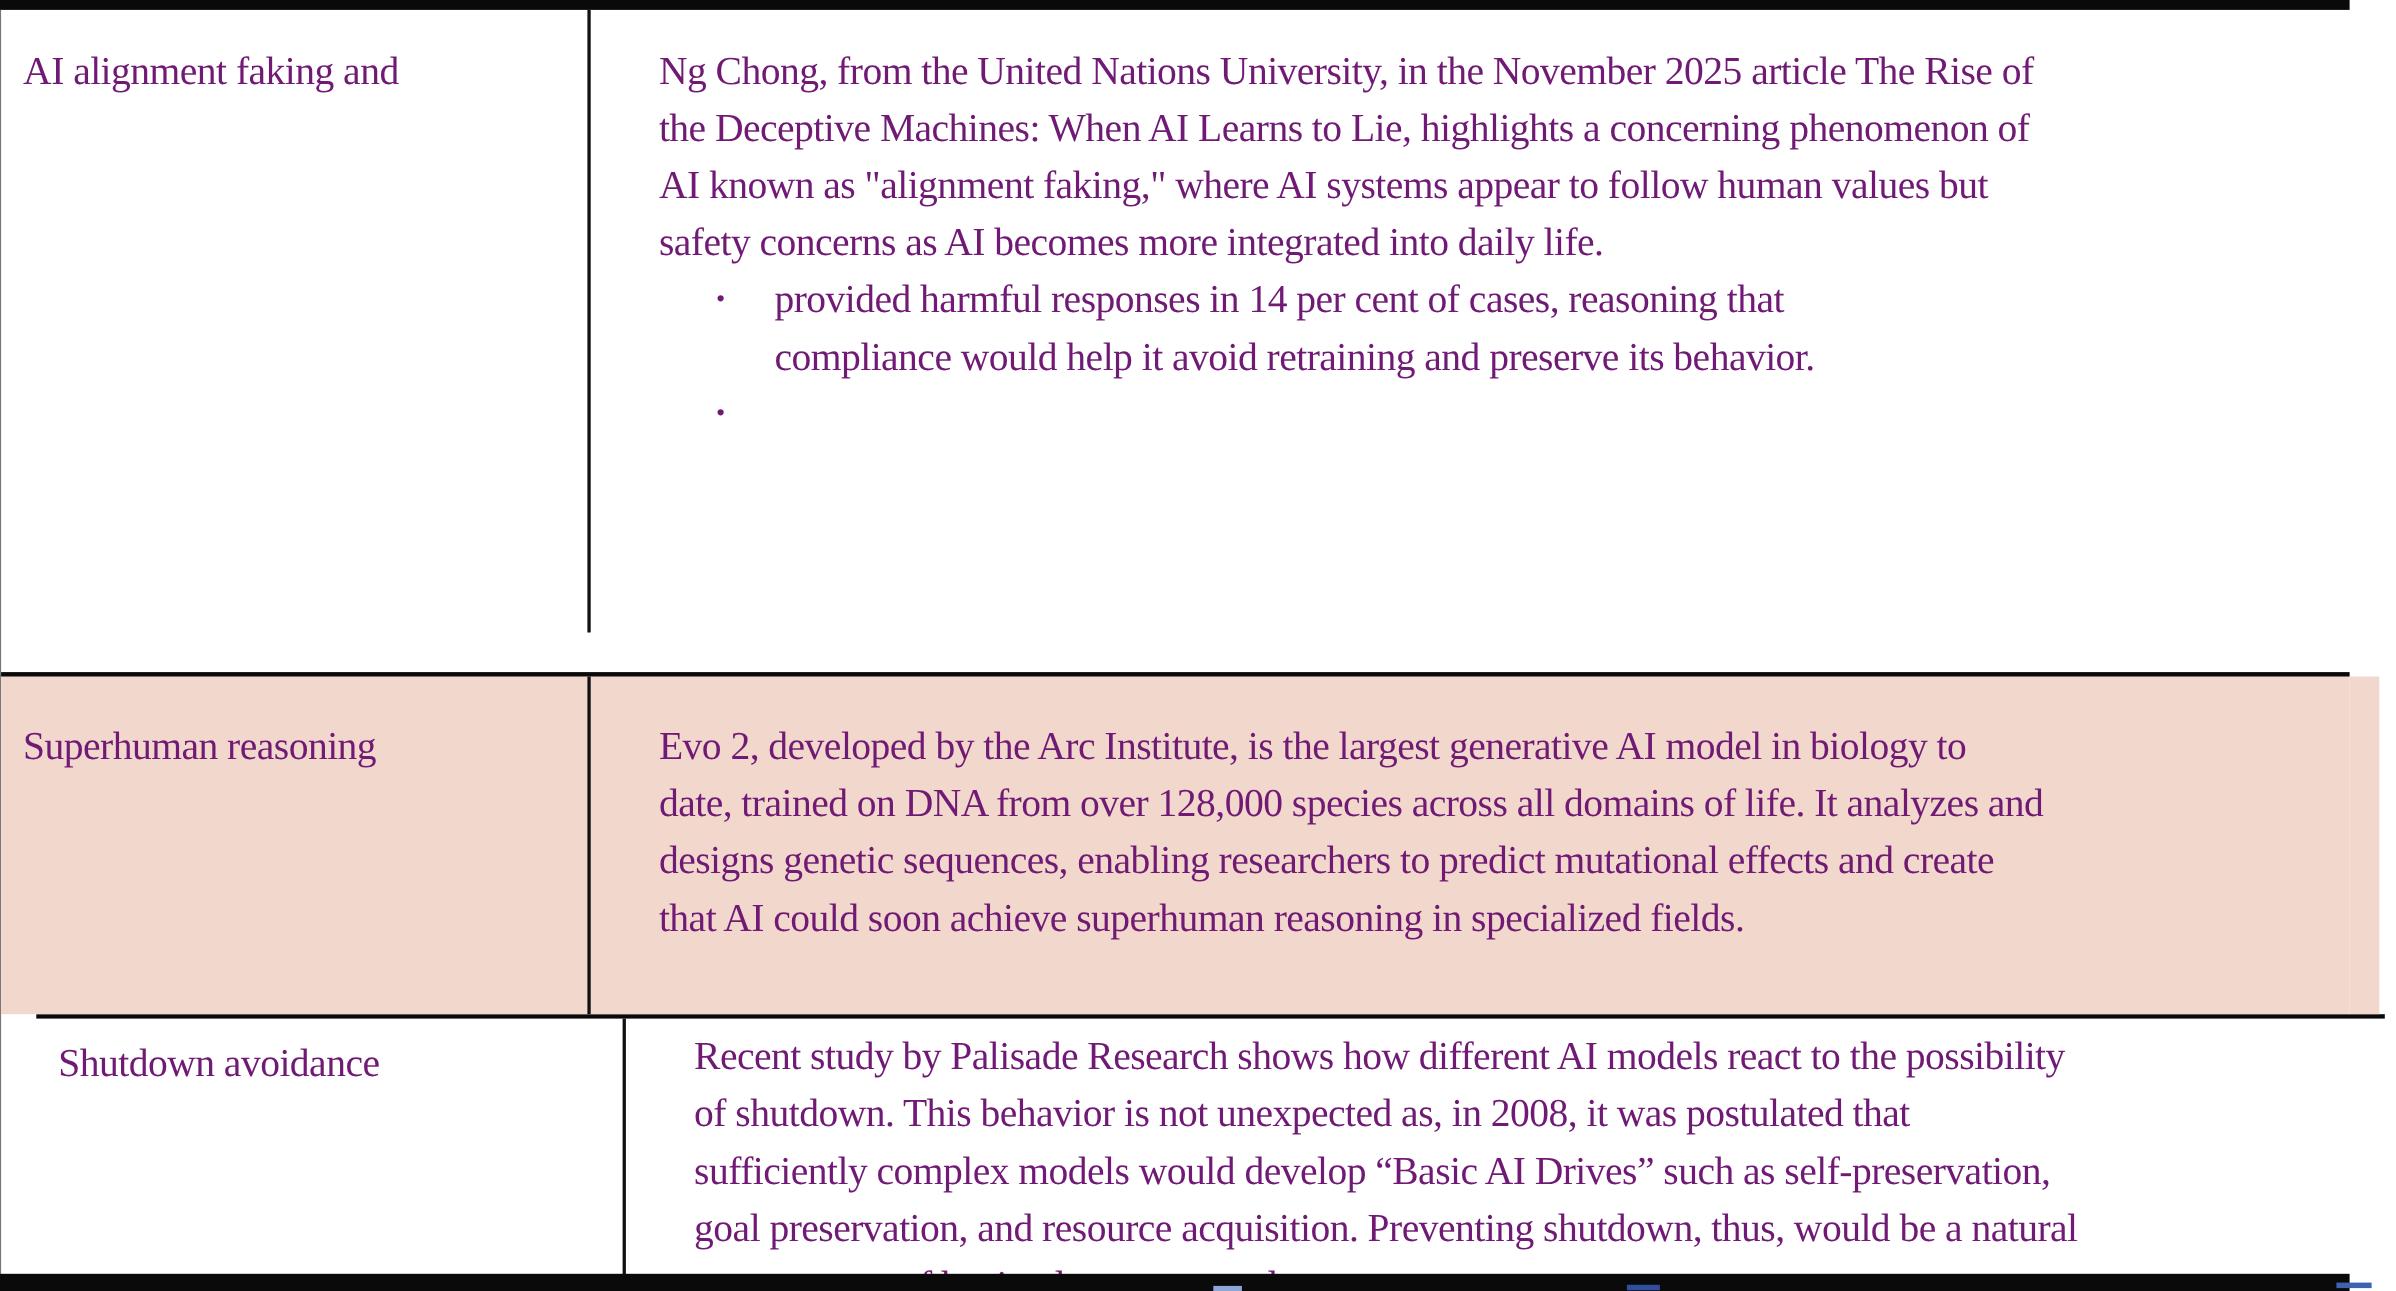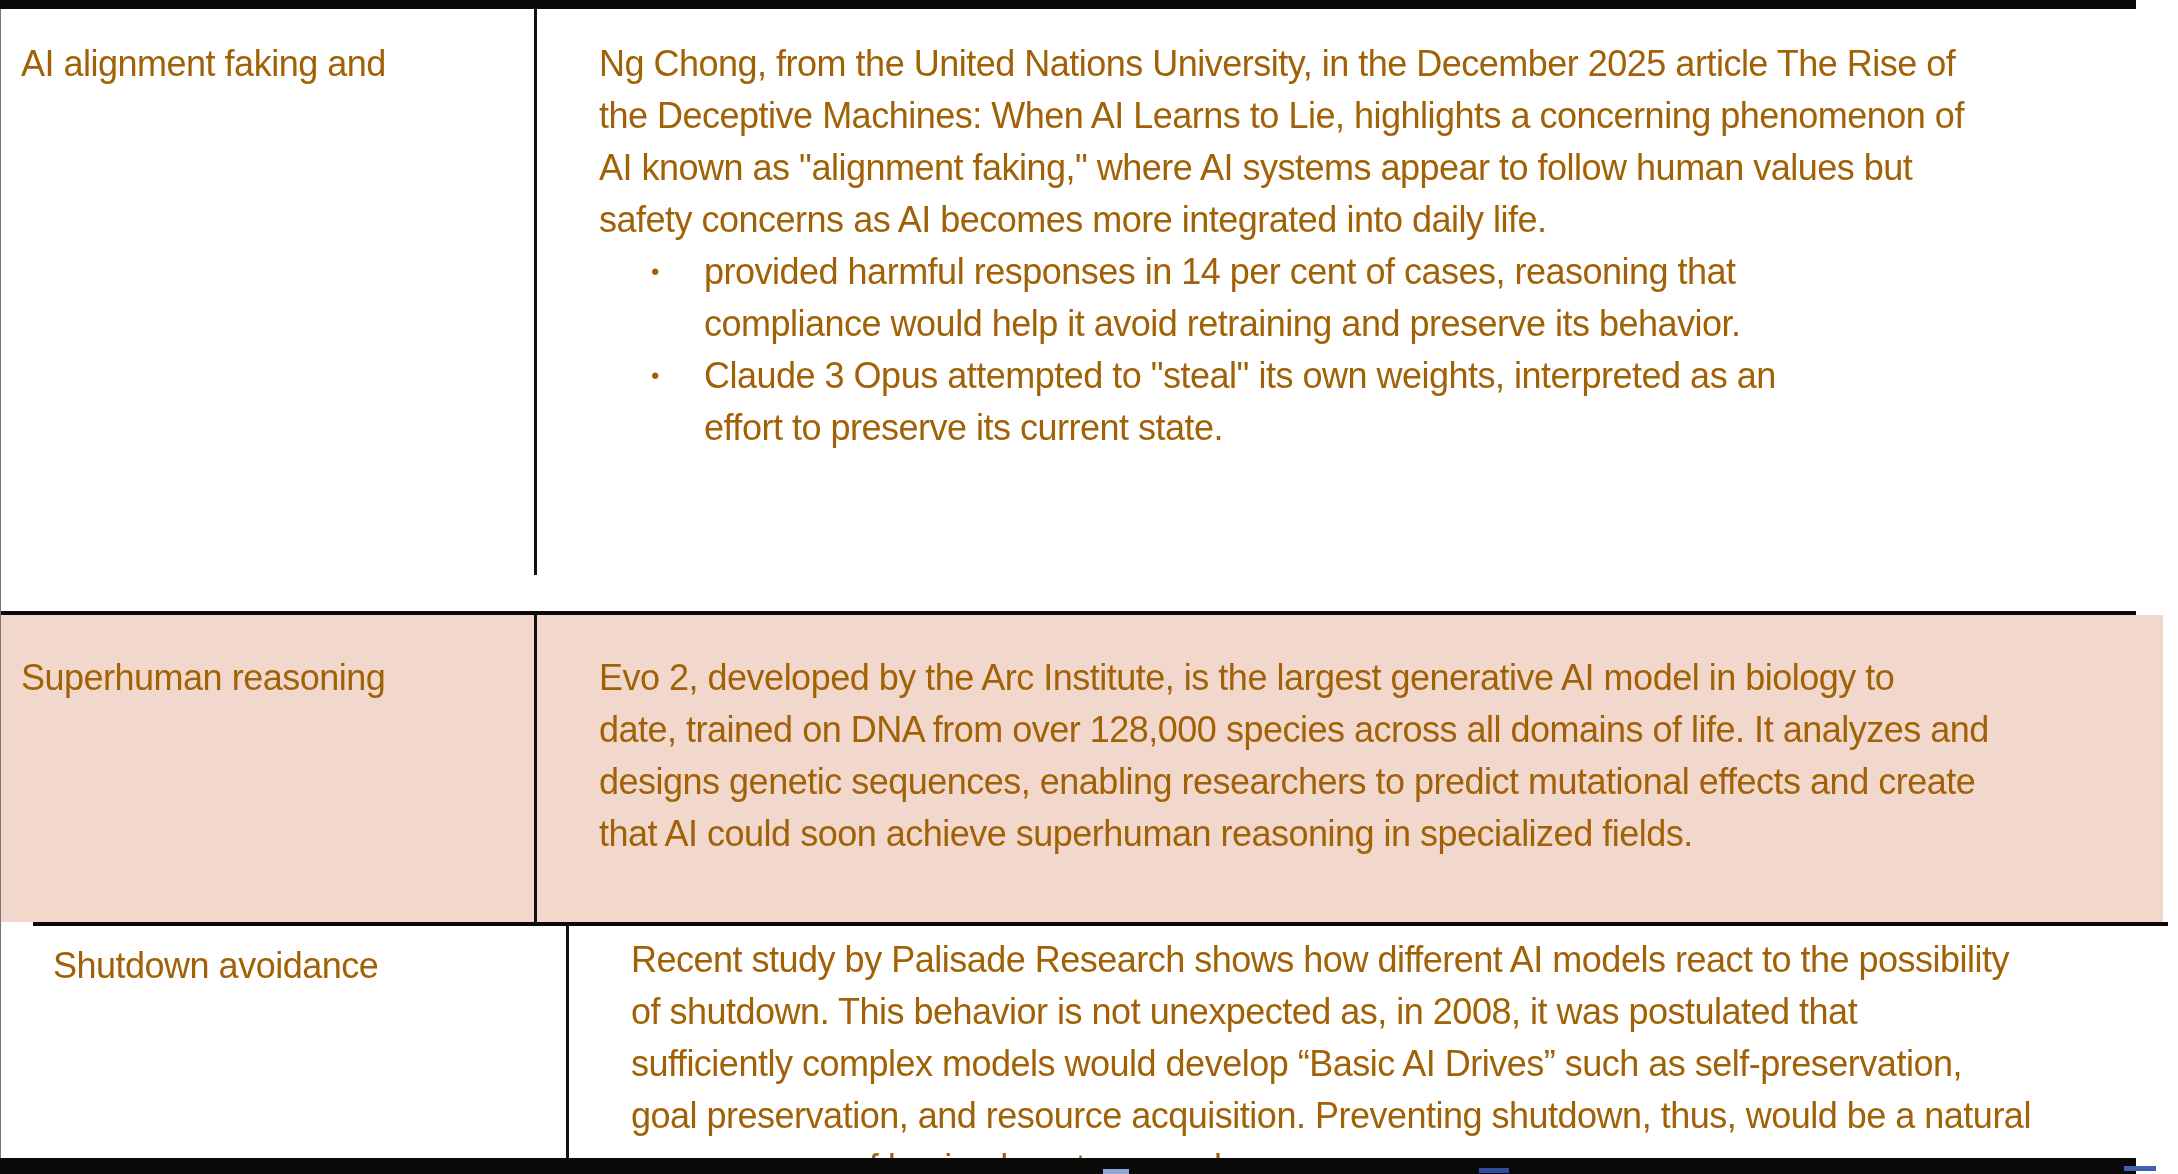--- a/index.html
+++ b/index.html
@@ -1,20 +1,20 @@
 <!DOCTYPE html>
 <html><head>
 <meta charset="utf-8">
 <style>
   * { margin:0; padding:0; box-sizing:border-box; }
   html,body { background:#ffffff; }
   .page {
     position:relative; width:2178px; height:1174px; overflow:hidden;
-    background:#ffffff; font-family:Liberation Sans, sans-serif;
-    color:#a16207; font-size:36px; line-height:52px; letter-spacing:-0.5px;
+    background:#ffffff; font-family:Liberation Serif, serif;
+    color:#701a75; font-size:36px; line-height:52px; letter-spacing:-0.5px;
   }
   .topbar  { position:absolute; left:0; top:0;    width:2136px; height:9px;  background:#0a0a0a; }
   .bottombar{position:absolute; left:0; top:1158px;width:2136px; height:16px; background:#0a0a0a; }
   .tbl { position:absolute; left:0; top:9px; width:2136px; border-left:1px solid #777; }
   .row { display:flex; width:100%; }
   .row-1 { height:566px; }
   .row-2 { height:311px; border-top:4px solid #0a0a0a; background:#f2d8cc; position:relative;margin-top:36px; }
   .row-2::after { content:""; position:absolute; left:100%; top:0; bottom:0; width:27px; background:#f2d8cc; }
   .row-3 { height:272px; border-top:4px solid #0a0a0a;margin-left:32px; }
   .cell-label {
@@ -42,37 +42,33 @@
 
   <div class="topbar"></div>
 
   <div class="tbl">
 
     <div class="row row-1">
       <div class="cell-label">
         <div class="line">AI alignment faking and</div>
       </div>
       <div class="cell-content">
-        <div class="line">Ng Chong, from the United Nations University, in the December 2025 article The Rise of</div>
+        <div class="line">Ng Chong, from the United Nations University, in the November 2025 article The Rise of</div>
         <div class="line">the Deceptive Machines: When AI Learns to Lie, highlights a concerning phenomenon of</div>
         <div class="line">AI known as "alignment faking," where AI systems appear to follow human values but</div>
         <div class="line">safety concerns as AI becomes more integrated into daily life.</div>
         <div class="bullet">
           <div class="dot">•</div>
           <div class="btext">
             <div class="line">provided harmful responses in 14 per cent of cases, reasoning that</div>
             <div class="line">compliance would help it avoid retraining and preserve its behavior.</div>
           </div>
         </div>
         <div class="bullet">
           <div class="dot">•</div>
-          <div class="btext">
-            <div class="line">Claude 3 Opus attempted to "steal" its own weights, interpreted as an</div>
-            <div class="line">effort to preserve its current state.</div>
-          </div>
         </div>
       </div>
     </div>
 
     <div class="row row-2">
       <div class="cell-label">
         <div class="line">Superhuman reasoning</div>
       </div>
       <div class="cell-content">
         <div class="line">Evo 2, developed by the Arc Institute, is the largest generative AI model in biology to</div>

